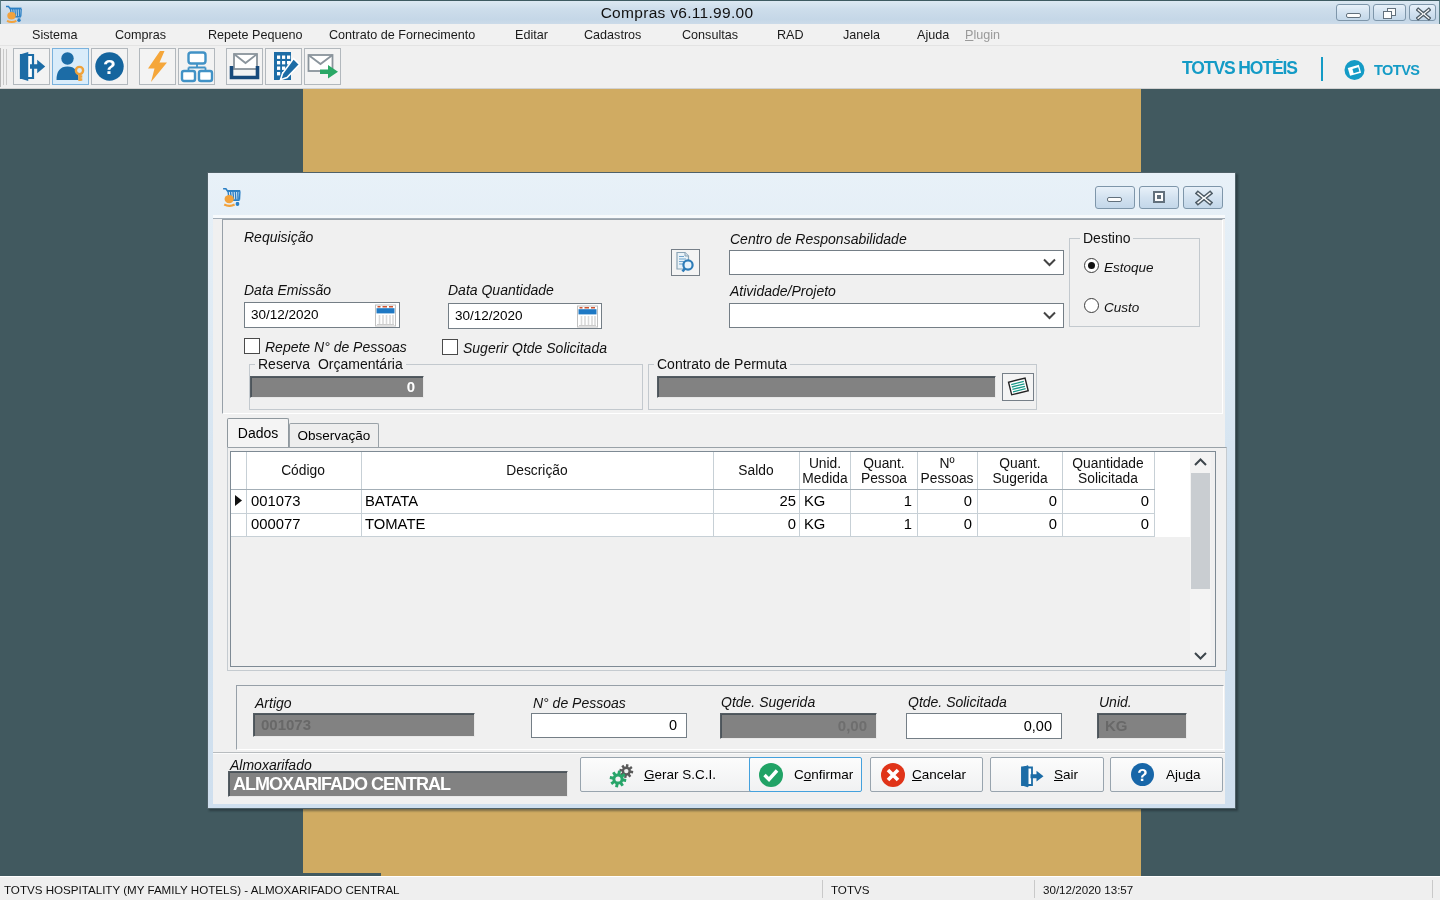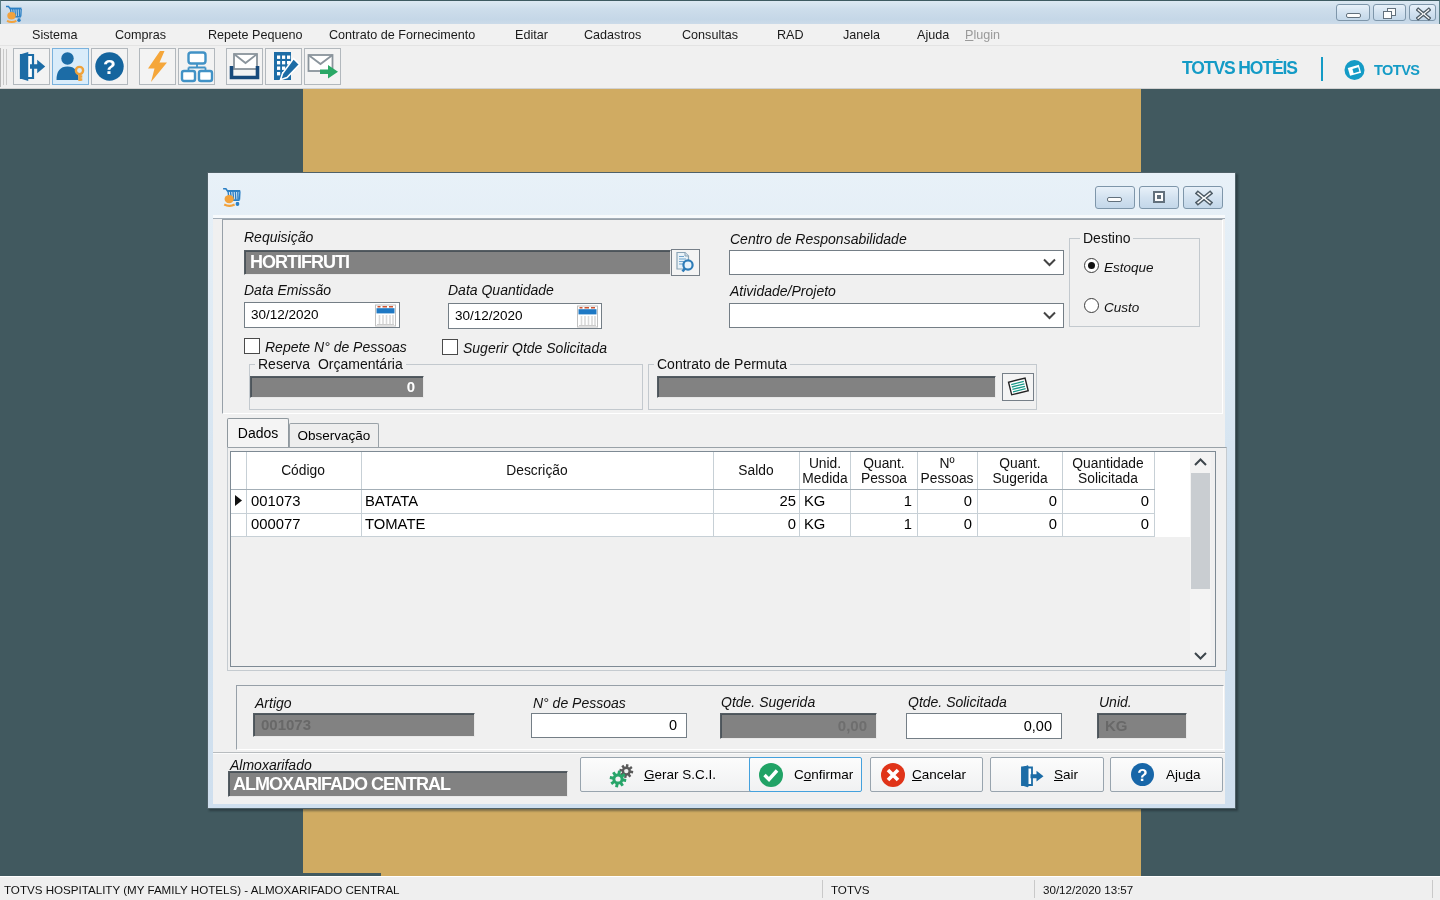--- a/index.html
+++ b/index.html
@@ -52,20 +52,21 @@
   <svg class="abs" style="left:4px;top:3px" width="19" height="19" viewBox="0 0 19 19">
       <path d="M1 2.5 L3.5 2.5 L5 4.5" fill="none" stroke="#2a7fc4" stroke-width="1.4"></path>
       <path d="M4.5 4.5 H16.5" stroke="#2a7fc4" stroke-width="1.8"></path>
       <path d="M5.5 5 L6.5 12.5 M7.7 5 L8.5 12.5 M9.9 5 L10.5 12.5 M12.1 5 L12.5 12.5 M14.3 5 L14.5 12.5 M16.2 5 L15.8 12.5" stroke="#2a7fc4" stroke-width="1.3"></path>
       <path d="M6.3 12.8 H15.9" stroke="#2a7fc4" stroke-width="1.5"></path>
       <ellipse cx="6.5" cy="11.8" rx="4.2" ry="3.7" fill="#f2a23c"></ellipse>
       <path d="M2 16.8 q4.8 2.4 9.4 0" stroke="#f2a23c" stroke-width="2" fill="none"></path>
       <path d="M12.5 14.5 q1.5 2.5 3 0 z" fill="#2a7fc4"></path>
       <circle cx="14" cy="16.3" r="1.7" fill="#2a7fc4"></circle>
     </svg>
+  <div class="abs" id="maintitle">Compras v6.11.99.00</div>
   <div class="wbtn" style="left:1335px;top:3px;width:34px;height:17px">
       <div style="position:absolute;left:9px;top:8px;width:15px;height:5px;background:#fdfdfd;border:1px solid #62707c;border-radius:2px"></div>
     </div>
   <div class="wbtn" style="left:1372px;top:3px;width:33px;height:17px">
       <div style="position:absolute;left:13px;top:3px;width:9px;height:8px;background:#fdfdfd;border:1.5px solid #62707c"></div>
       <div style="position:absolute;left:9px;top:6px;width:9px;height:8px;background:#fdfdfd;border:1.5px solid #62707c"></div>
     </div>
   <div class="wbtn" style="left:1408px;top:3px;width:27px;height:17px">
       <svg style="position:absolute;left:6px;top:2px" width="15" height="14" viewBox="0 0 14 13">
         <path d="M2 1 L7 5.2 L12 1 L13.6 2.8 L9 6.5 L13.6 10.2 L12 12 L7 7.8 L2 12 L0.4 10.2 L5 6.5 L0.4 2.8 Z" fill="#fff" stroke="#4e5c66" stroke-width="1.2"></path>
@@ -200,21 +201,20 @@
       <svg style="position:absolute;left:11px;top:3px" width="18" height="16" viewBox="0 0 14 13">
         <path d="M2 1 L7 5.2 L12 1 L13.6 2.8 L9 6.5 L13.6 10.2 L12 12 L7 7.8 L2 12 L0.4 10.2 L5 6.5 L0.4 2.8 Z" fill="#fff" stroke="#4e5c66" stroke-width="1.2"></path>
       </svg>
     </div>
 <div class="abs" id="dlgbody">
   <div class="abs" style="left:0;top:0;width:1012px;height:3px;background:#f7fafc"></div>
   <div class="abs" style="left:0;top:3px;width:1012px;height:1px;background:#a3aeb8"></div>
 
   <div class="panel3d" style="left:9px;top:4px;width:1001px;height:195px"></div>
   <div class="lbl" style="left:31px;top:14px">Requisição</div>
-  <div class="gfld" style="left:31px;top:35px;width:427px;height:25px;line-height:23px;padding-left:5px;font-size:18px;letter-spacing:-1px">HORTIFRUTI</div>
   <div class="abs" style="left:458px;top:34px;width:29px;height:27px;background:#f4f4f4;border:1px solid #767f88">
     <svg width="27" height="25" viewBox="0 0 27 25">
           <path d="M5 2.5 H13 L16.5 6 V19 H5 Z" fill="#e9f2f8" stroke="#8aa3b5" stroke-width="1.2"></path>
           <path d="M13 2.5 L13 6 L16.5 6" fill="#cfdfeb" stroke="#8aa3b5" stroke-width="1"></path>
           <path d="M7 6.5 H12 M7 9 H14 M7 11.5 H14 M7 14 H14" stroke="#6fa3cc" stroke-width="1.2"></path>
           <circle cx="16" cy="15" r="4.6" fill="#eaf4fb" stroke="#2e7cb8" stroke-width="2.2"></circle>
           <path d="M12.8 18.6 L10.5 21.5" stroke="#2e7cb8" stroke-width="2.6"></path>
         </svg></div>
   <div class="lbl" style="left:517px;top:16px">Centro de Responsabilidade</div>
   <div class="wfld" style="left:516px;top:35px;width:335px;height:25px">

